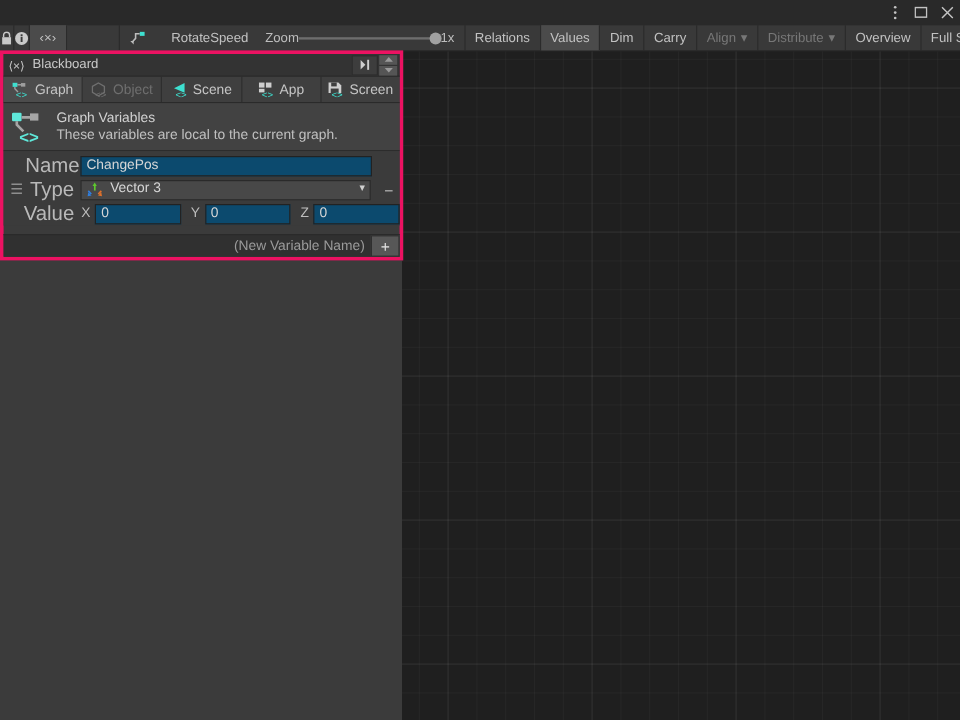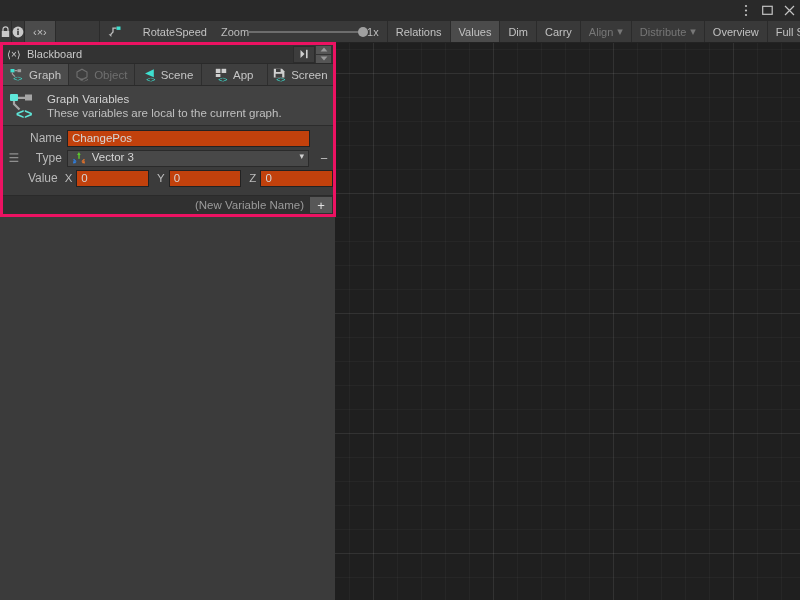--- a/index.html
+++ b/index.html
@@ -110,23 +110,23 @@
     display: flex; align-items: center; gap: 8px; padding: 0 6px;
     border-bottom: 1px solid #2c2c2c;
   }
   .bb-info-text { display: flex; flex-direction: column; gap: 2px; justify-content: space-between; }
   .bb-info-title { color: #d2d2d2; font-size: 11.5px; }
   .bb-info-sub { color: #c0c0c0; font-size: 11.5px; }
 
   .var-rows { background: #3b3b3b; padding-top: 2px; }
   .var-row { display: flex; align-items: center; height: 20px; padding-left: 4px; }
   .drag-handle { width: 14px; color: #8e8e8e; font-size: 12px; text-align: center; line-height: 1; }
-  .lbl { width: 46px; text-align: right; color: #b9b9b9; font-size: 12px; padding-right: 5px; }
+  .lbl { width: 46px; text-align: right; color: #b9b9b9; font-size: 17px; padding-right: 5px; }
   .field {
-    background: #c2410c; border: 1px solid #222; color: #d6d6d6;
+    background: #0c4a6e; border: 1px solid #222; color: #d6d6d6;
     height: 17px; line-height: 15px; font-size: 11.5px; padding: 0 4px;
     font-family: "Liberation Sans", sans-serif;
   }
   .field.name { width: 243px; }
   .dropdown {
     width: 243px; height: 17px; background: #484848; border: 1px solid #2a2a2a;
     display: flex; align-items: flex-start; gap: 6px; padding: 0 4px;
     color: #d6d6d6; font-size: 11.5px;
   }
   .dd-caret { margin-left: auto; color: #cfcfcf; font-size: 9px; }

